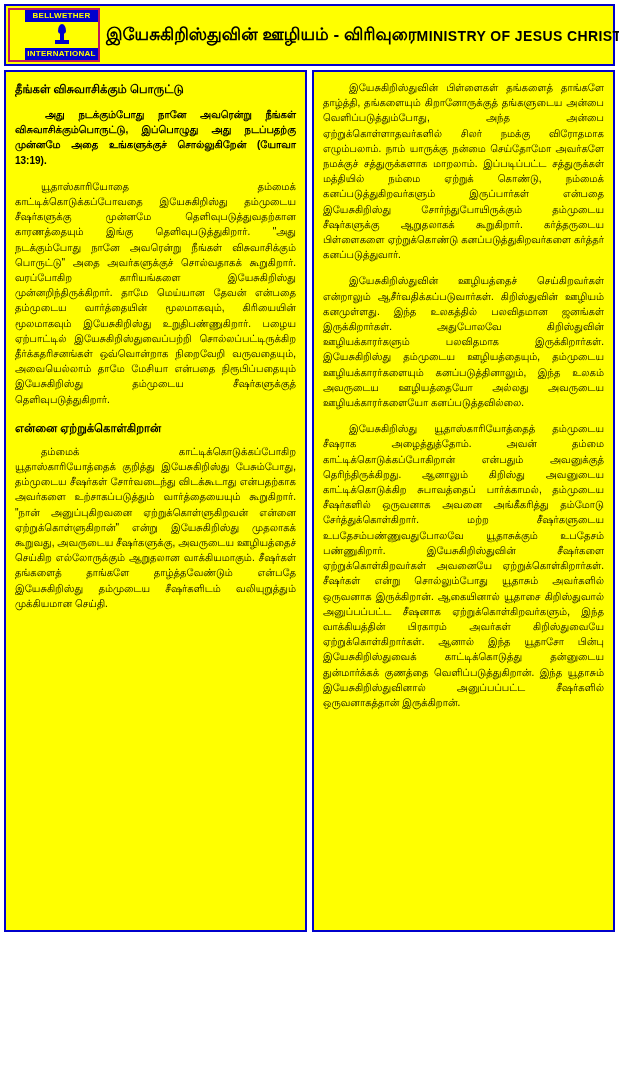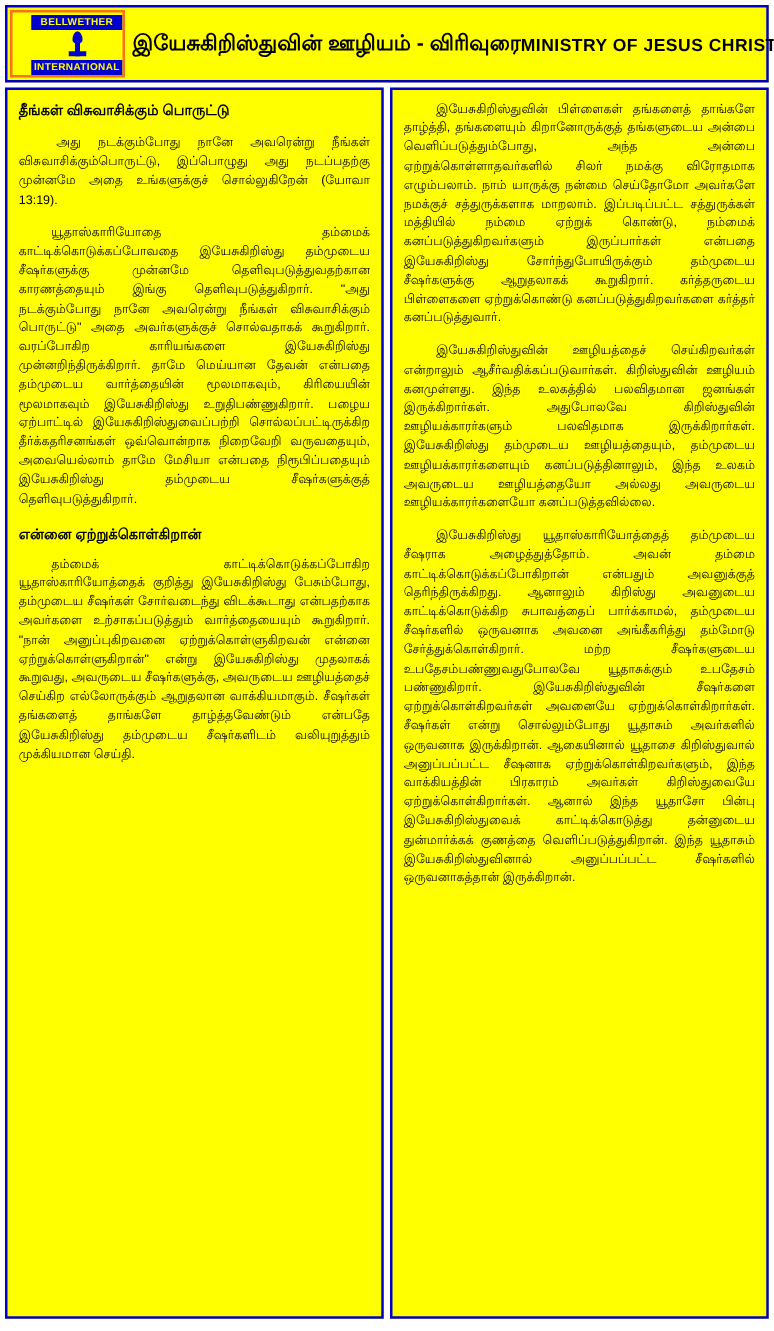--- a/index.html
+++ b/index.html
@@ -27,27 +27,27 @@
     display: flex;
     align-items: stretch;
     border: 2px solid #0000cc;
     background: #ffff00;
     height: 62px;
     box-sizing: border-box;
   }
   .logo-box {
     width: 92px;
     flex: 0 0 92px;
-    border: 2px solid #f97316;
+    border: 2px solid #be185d;
     margin: 2px;
     background: #ffff00;
     display: flex;
     flex-direction: column;
     align-items: center;
-    justify-content: flex-end;
+    justify-content: space-between;
     box-sizing: border-box;
     position: relative;
     overflow: hidden;
     padding-left: 15px;
   }
   .logo-band {
     background: #0000cc;
     color: #ffff00;
     font-size: 8px;
     font-weight: bold;
@@ -126,21 +126,21 @@
     letter-spacing: 0.4px;
     margin-top: 2px;
     white-space: nowrap;
   }
 
   
   .body-wrap {
     display: flex;
     gap: 5px;
     margin-top: 4px;
-    height: 985px;
+    height: 862px;
   }
   .col {
     flex: 1 1 50%;
     border: 2px solid #0000cc;
     background: #ffff00;
     box-sizing: border-box;
     padding: 8px 9px 6px 9px;
     overflow: hidden;
   }
   .heading {
@@ -157,21 +157,21 @@
   p.para {
     font-size: 10px;
     line-height: 15.2px;
     text-align: justify;
     margin: 0 0 11px 0;
     text-indent: 26px;
     color: #000000;
     hyphens: none;
   }
   p.para.bold {
-    font-weight: normal;
+    font-weight: bold;
     text-indent: 30px;
   }
 </style>
 </head>
 <body>
 
 <div class="page">
 
   <div class="header">
 

